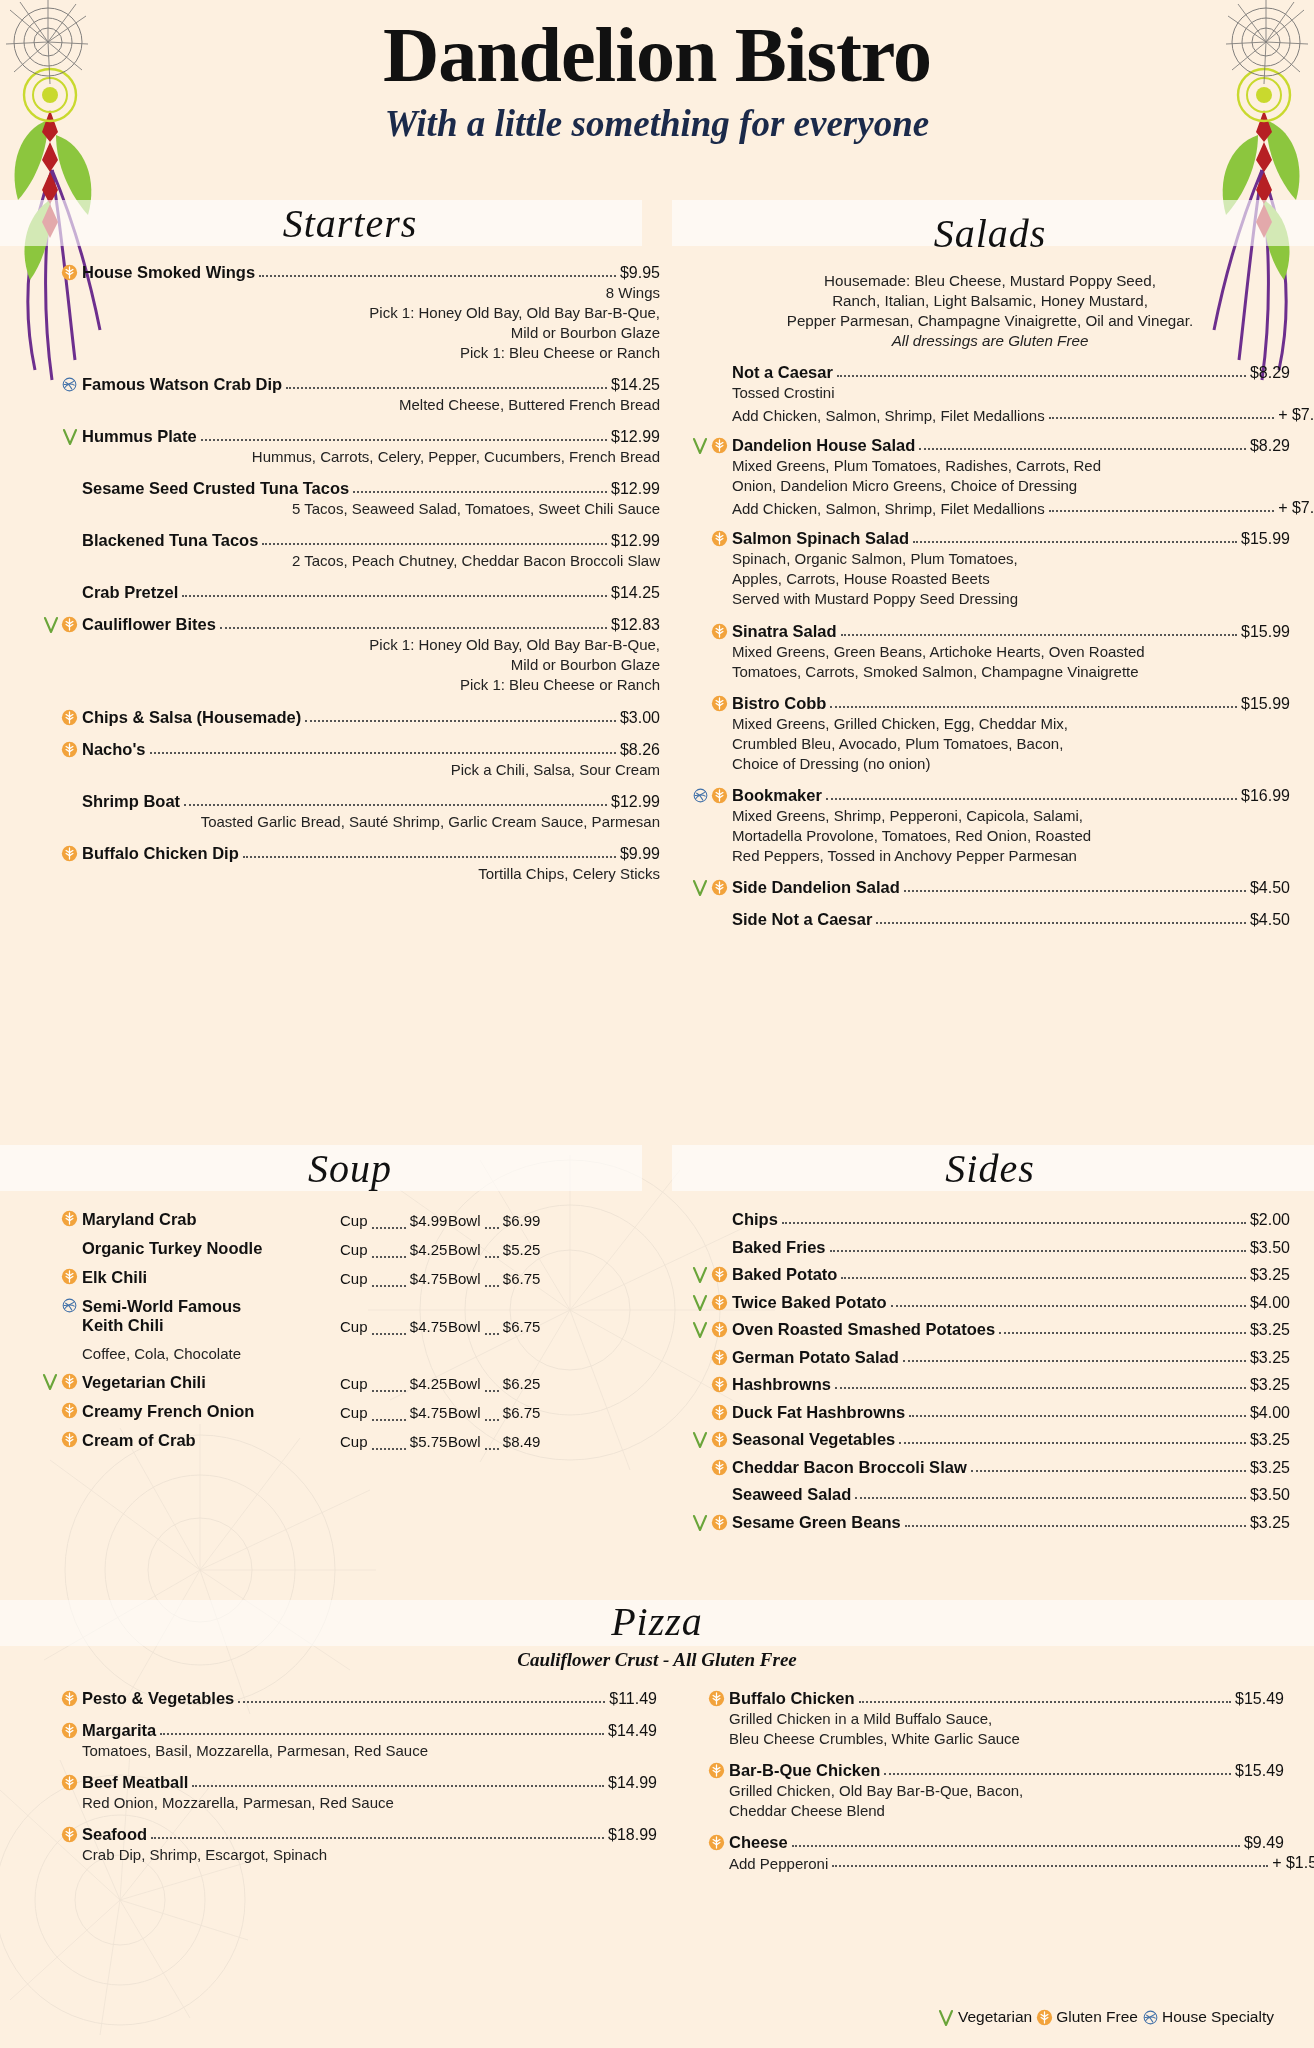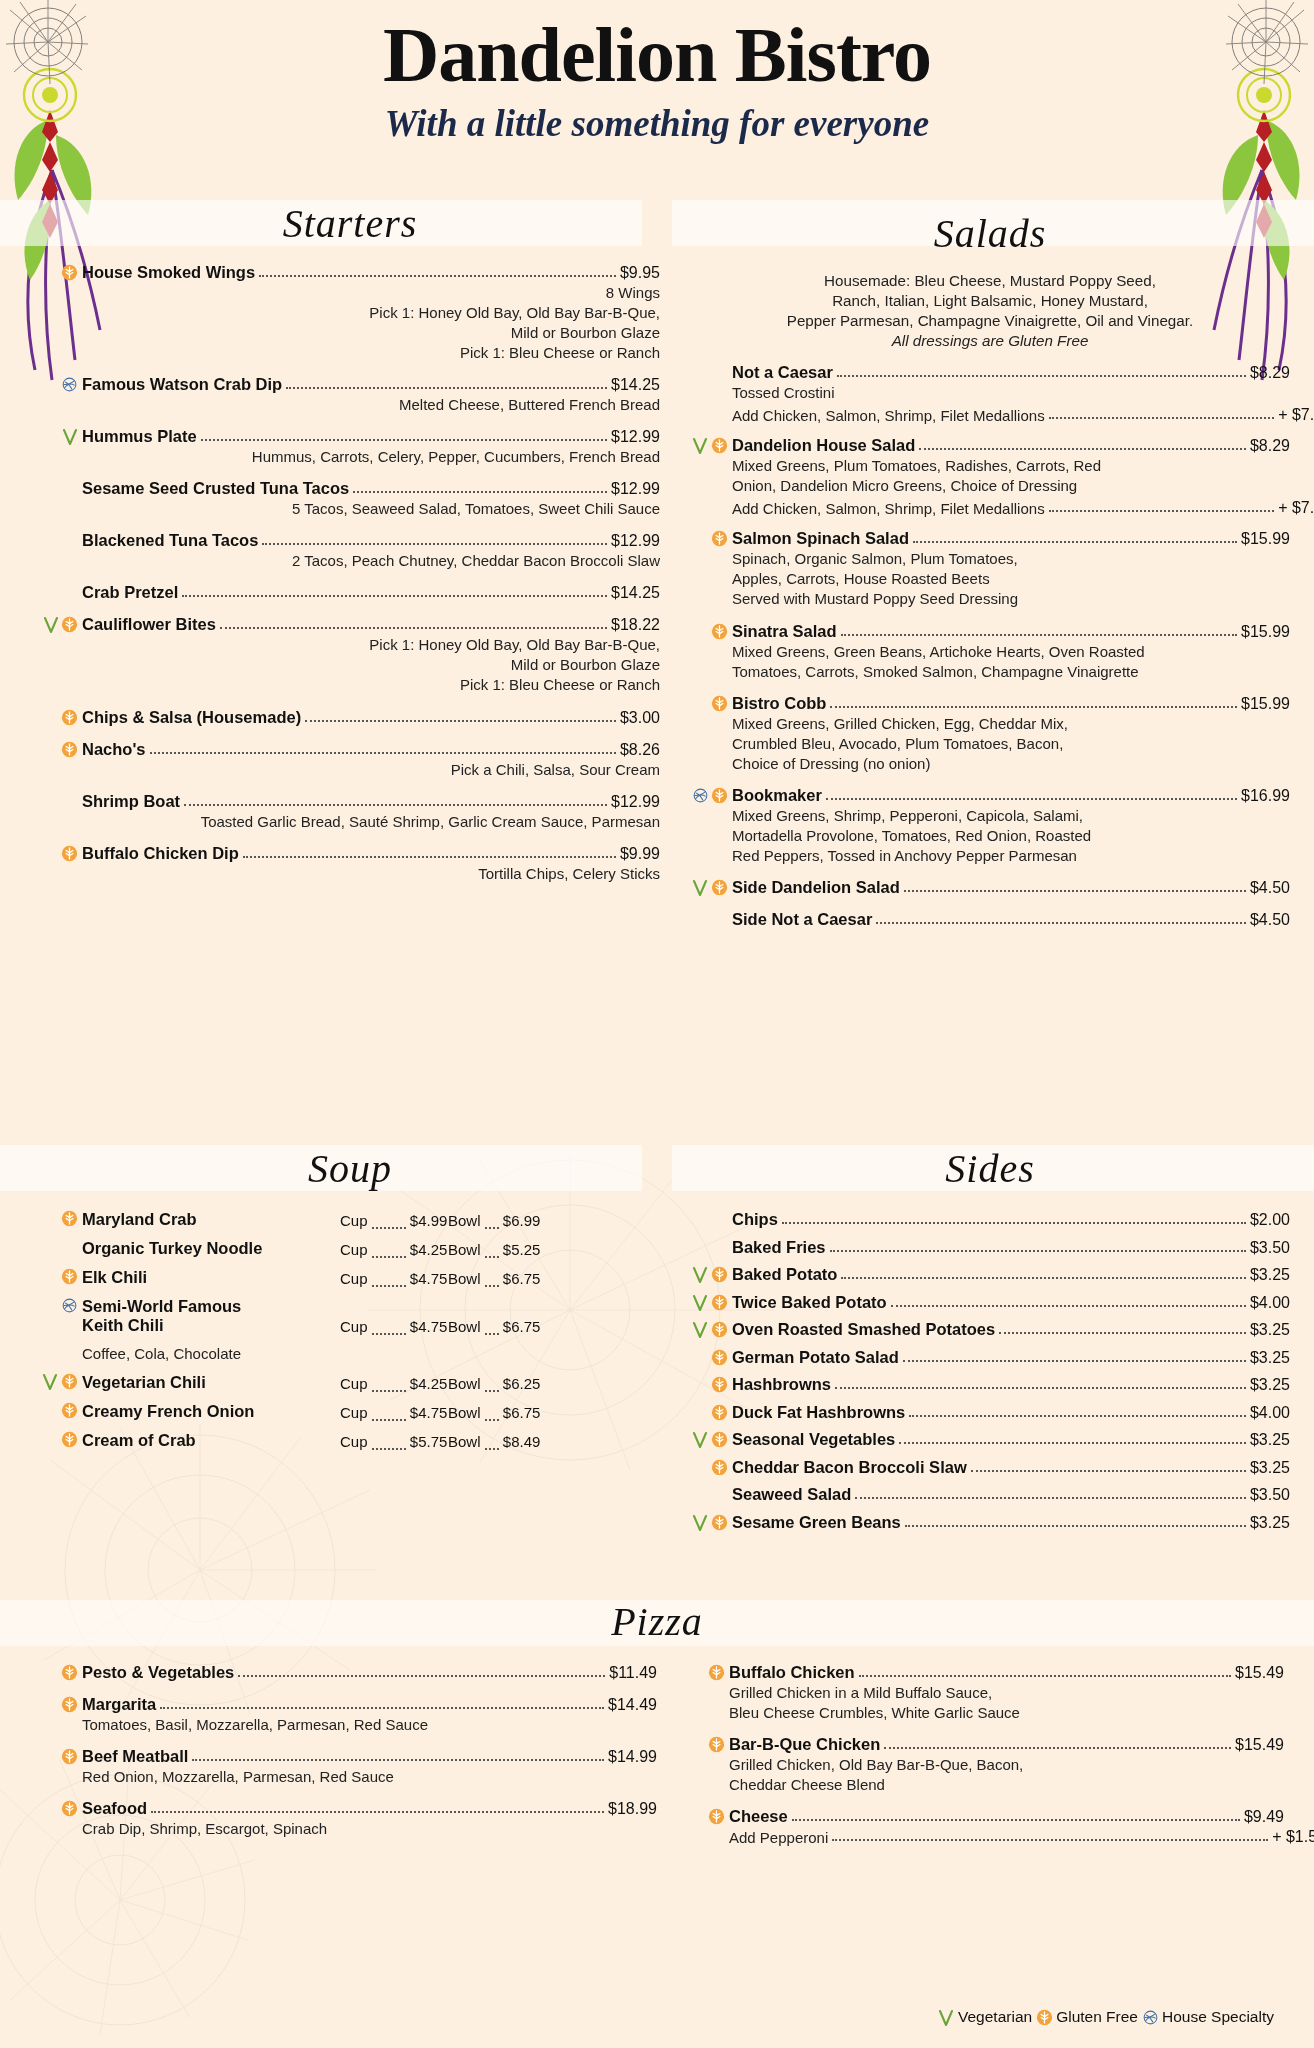--- a/index.html
+++ b/index.html
@@ -371,21 +371,21 @@
                   <line x1="10" y1="3.5" x2="10" y2="16.5"></line>
                   <line x1="6" y1="6.5" x2="10" y2="9"></line>
                   <line x1="14" y1="6.5" x2="10" y2="9"></line>
                   <line x1="6" y1="10" x2="10" y2="12.5"></line>
                   <line x1="14" y1="10" x2="10" y2="12.5"></line>
                 </g>
               </svg></span>
           </span>
           <span class="name">Cauliflower Bites</span>
           <span class="dots"></span>
-          <span class="price">$18.22</span>
+          <span class="price">$12.83</span>
         </div>
         <div class="desc">Pick 1: Honey Old Bay, Old Bay Bar-B-Que,</div>
         <div class="desc indent">Mild or Bourbon Glaze</div>
         <div class="desc">Pick 1: Bleu Cheese or Ranch</div>
       </div>
       <div class="item">
         <div class="row">
           <span class="marks">
             <span class="ic"><svg width="17" height="17" viewBox="0 0 20 20">
                 <circle cx="10" cy="10" r="9" fill="#f2a33c"></circle>
@@ -999,20 +999,21 @@
         </span>
         <span class="name">Sesame Green Beans</span>
         <span class="dots"></span>
         <span class="price">$3.25</span>
       </div>
     </div>
 </div>
 
 <div class="col" style="left:0; width:1314px; top:1598px;">
   <div class="sec-head">Pizza</div>
+  <div class="pizza-sub">Cauliflower Crust - All Gluten Free</div>
   <div style="display:flex; margin-top:18px;">
     <div style="width:657px; padding-left:40px;" id="pizza-left">
         <div class="item">
           <div class="row">
             <span class="marks">
               <span class="ic"><svg width="17" height="17" viewBox="0 0 20 20">
                   <circle cx="10" cy="10" r="9" fill="#f2a33c"></circle>
                   <g stroke="#fff" stroke-width="1.5" stroke-linecap="round">
                     <line x1="10" y1="3.5" x2="10" y2="16.5"></line>
                     <line x1="6" y1="6.5" x2="10" y2="9"></line>

